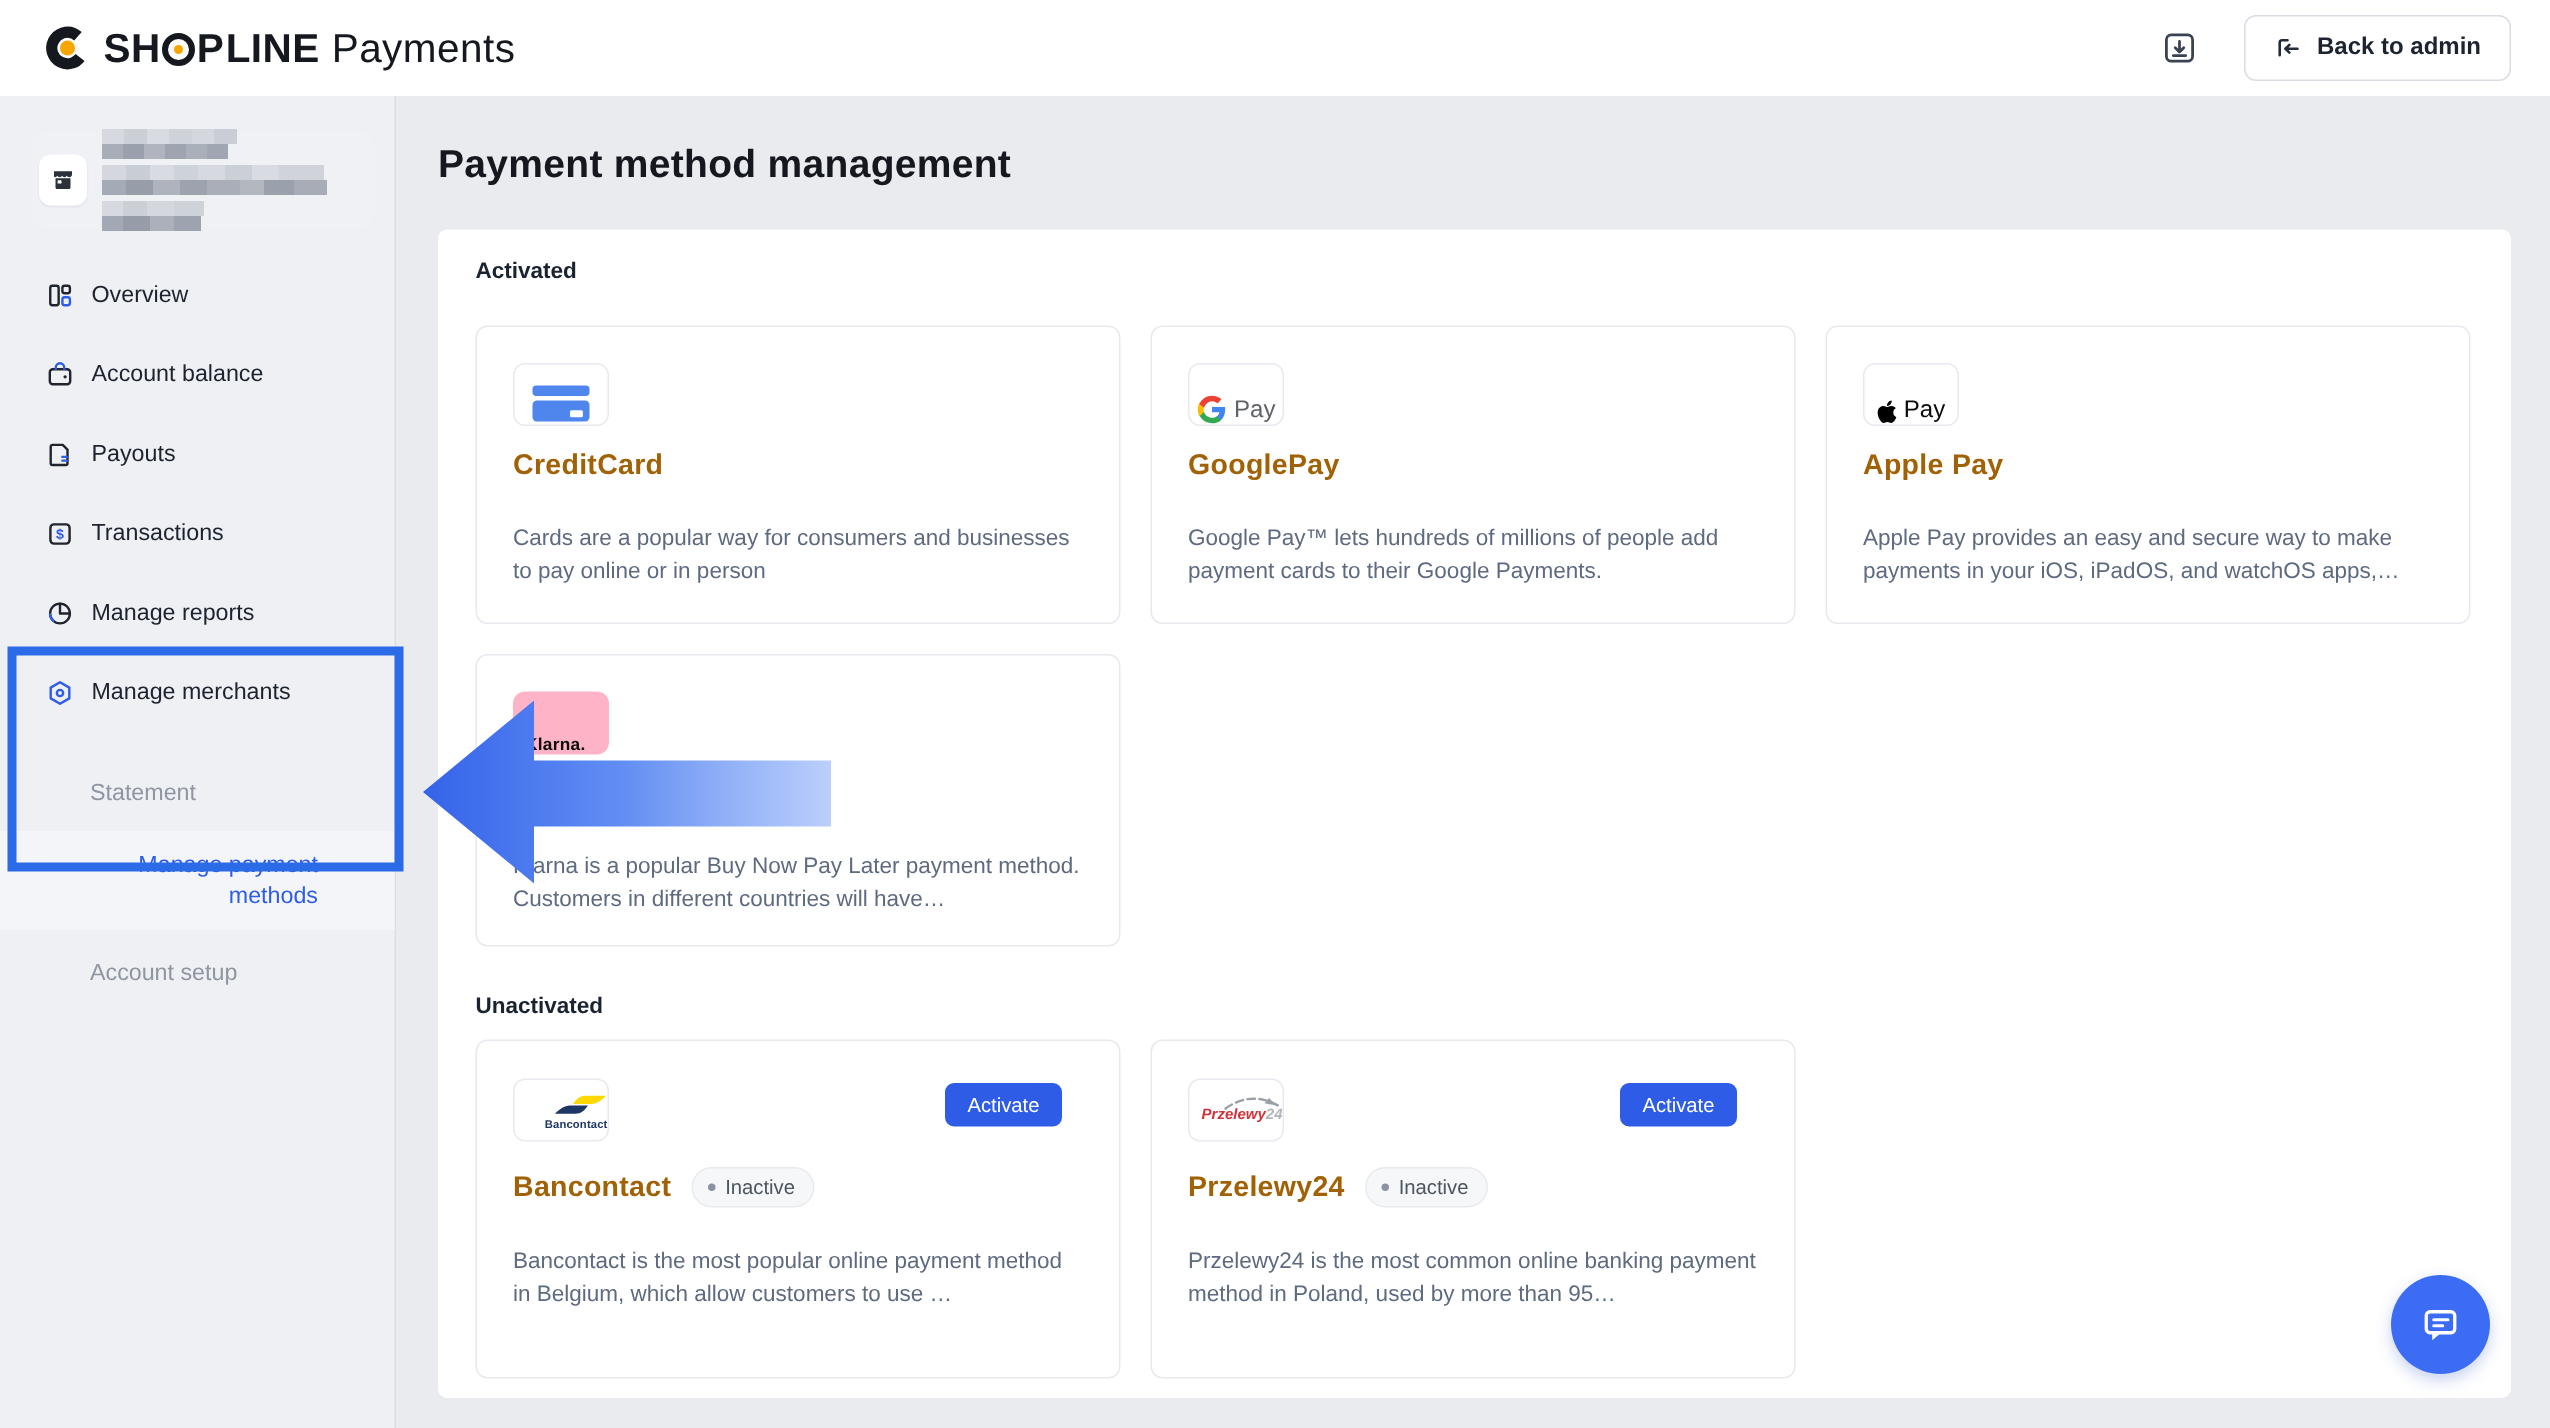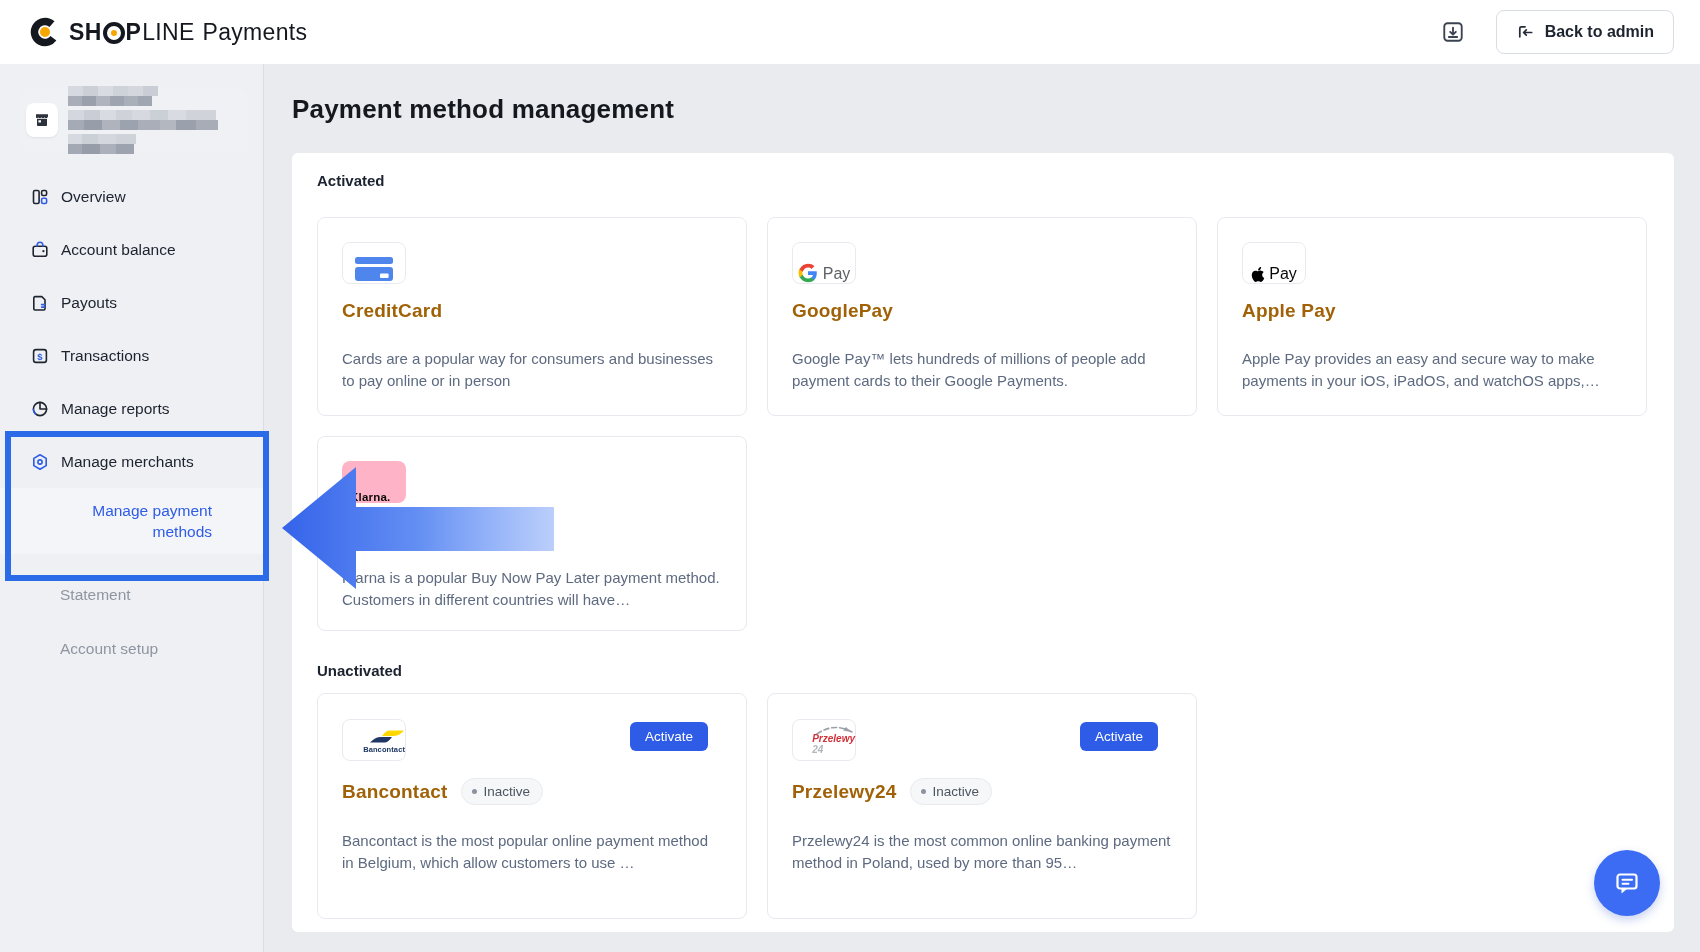--- a/index.html
+++ b/index.html
@@ -3,25 +3,25 @@
 <meta charset="utf-8">
 <style>
   html,body{margin:0;padding:0;}
   body{font-family:"Liberation Sans","DejaVu Sans",sans-serif;-webkit-font-smoothing:antialiased;}
   .app{position:relative;width:1700px;height:952px;background:#e9ebef;overflow:hidden;}
 
   
   .header{height:64px;background:#ffffff;display:flex;align-items:center;padding:0 26px 0 30px;box-sizing:border-box;}
   .brand{display:flex;align-items:center;gap:9px;}
   .brand-mark{display:block;}
-  .brand-text{font-size:23px;color:#15181e;display:flex;align-items:center;letter-spacing:.3px;}
+  .brand-text{font-size:27px;color:#15181e;display:flex;align-items:center;letter-spacing:.3px;}
   .brand-text .heavy{font-weight:800;display:flex;align-items:center;}
   .logo-o{display:inline-block;width:14px;height:14px;border:4px solid #15181e;border-radius:50%;position:relative;margin:0 1px;top:1px;}
   .logo-o i{position:absolute;inset:0;margin:auto;width:6px;height:6px;background:#f7a600;border-radius:50%;}
-  .brand-text .thin{font-weight:400;margin-left:1px;}
+  .brand-text .thin{font-weight:700;margin-left:1px;}
   .brand-text .product{font-weight:400;margin-left:8px;}
   .header-right{margin-left:auto;display:flex;align-items:center;gap:24px;}
   .icon-btn{width:38px;height:38px;display:flex;align-items:center;justify-content:center;background:transparent;border:none;cursor:pointer;padding:0;}
   .back-btn{display:flex;align-items:center;gap:10px;height:44px;padding:0 19px;background:#fff;border:1px solid #d8dce3;border-radius:8px;font-family:inherit;font-size:16px;font-weight:600;color:#1d2430;cursor:pointer;}
 
   
   .shell{display:flex;height:888px;}
   .aside{width:264px;box-sizing:border-box;background:#eef0f4;border-right:1px solid #dadde4;padding-top:24px;flex:none;}
   .main{flex:1;min-width:0;}
 
@@ -62,21 +62,21 @@
   .tile{width:64px;height:42px;border:1px solid #e8eaef;border-radius:8px;background:#fff;display:flex;align-items:flex-end;justify-content:center;box-sizing:border-box;}
   .tile.gpay{gap:5px;}
   .tile.gpay .pay-txt{font-size:16px;font-weight:500;color:#5f6368;}
   .tile.apay{gap:4px;}
   .tile.apay .pay-txt{font-size:16px;font-weight:500;color:#0a0a0a;}
   .tile.klarna{background:#ffb3c7;border:none;justify-content:flex-start;padding-left:8px;}
   .tile.klarna .klarna-txt{font-size:11.5px;font-weight:800;color:#0b0b0b;letter-spacing:.2px;}
   .tile.bancontact{flex-direction:column;gap:2px;padding-top:4px;}
   .tile.bancontact .bc-txt{font-size:7.5px;font-weight:700;color:#1e3764;letter-spacing:.1px;}
   .tile.p24{flex-direction:column;gap:0;}
-  .p24-word{font-size:10px;font-weight:700;font-style:italic;display:flex;align-items:baseline;margin-top:-2px;flex-direction:column;}
+  .p24-word{font-size:10px;font-weight:700;font-style:italic;display:flex;align-items:baseline;margin-top:-2px;}
   .p24-word .red{color:#d13239;}
   .p24-word .grey{color:#b3b6ba;}
   .card h3{font-size:19px;font-weight:700;color:#a16207;margin:16px 0 0;letter-spacing:.2px;}
   .card p{font-size:15px;line-height:21.5px;color:#5e6a80;margin:26px 0 0;}
   .card.unact-card .tile{margin-top:1px;}
   .trow{display:flex;align-items:center;margin-top:17px;}
   .trow h3{margin:0;}
   .pill{display:flex;align-items:center;margin-left:14px;height:25px;padding:0 12px 0 10px;background:#f6f7f9;border:1px solid #e8eaef;border-radius:999px;font-size:13.5px;color:#4c5560;}
   .pill .dot{width:5px;height:5px;border-radius:50%;background:#8b93a2;margin-right:6px;}
   .card.unact-card p{margin-top:25px;}
@@ -208,25 +208,25 @@
         <div class="nav-item">
           <span class="nico">
             <svg width="18" height="18" viewBox="0 0 18 18" fill="none" stroke="#2e5ce6" stroke-width="1.6" stroke-linejoin="round">
               <path d="M9 1.8 15.2 5.4v7.2L9 16.2 2.8 12.6V5.4z"></path>
               <circle cx="9" cy="9" r="2.1"></circle>
             </svg>
           </span>
           <span class="nlabel">Manage merchants</span>
         </div>
 
+        <div class="nav-sub muted st">
+          <span>Statement</span>
+        </div>
         <div class="nav-sub active">
           <span class="slabel">Manage payment methods</span>
-        </div>
-        <div class="nav-sub muted st">
-          <span>Statement</span>
         </div>
         <div class="nav-sub muted as">
           <span>Account setup</span>
         </div>
       </nav>
     </aside>
 
     <main class="main">
       <h1 class="page-title">Payment method management</h1>
 

